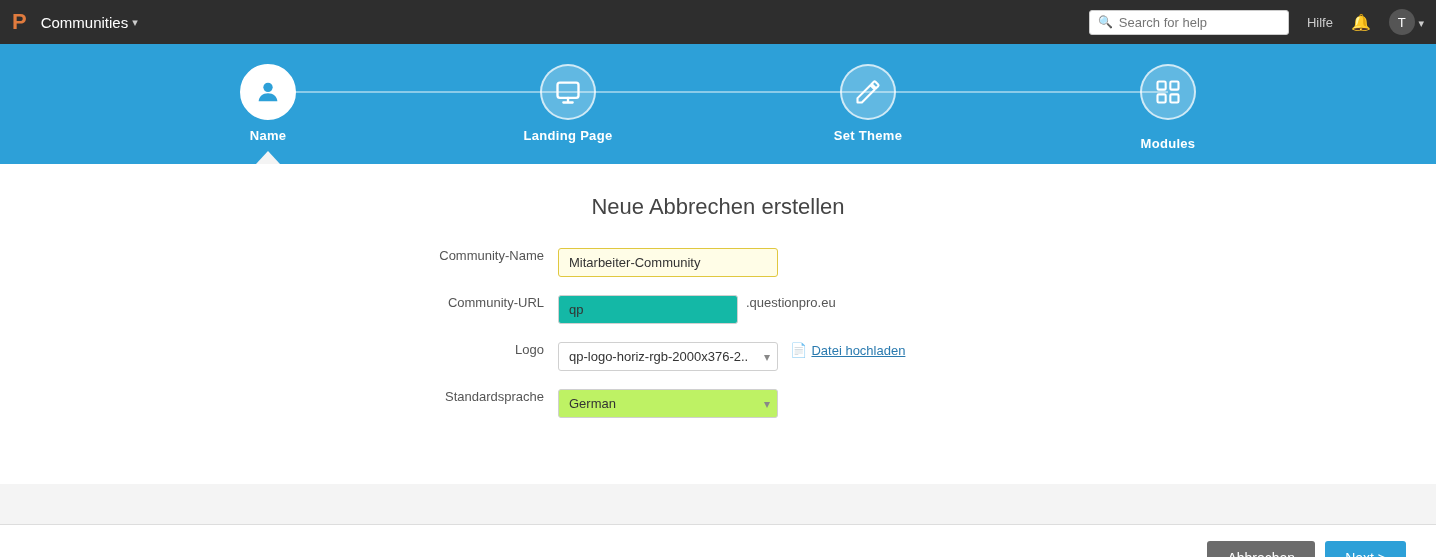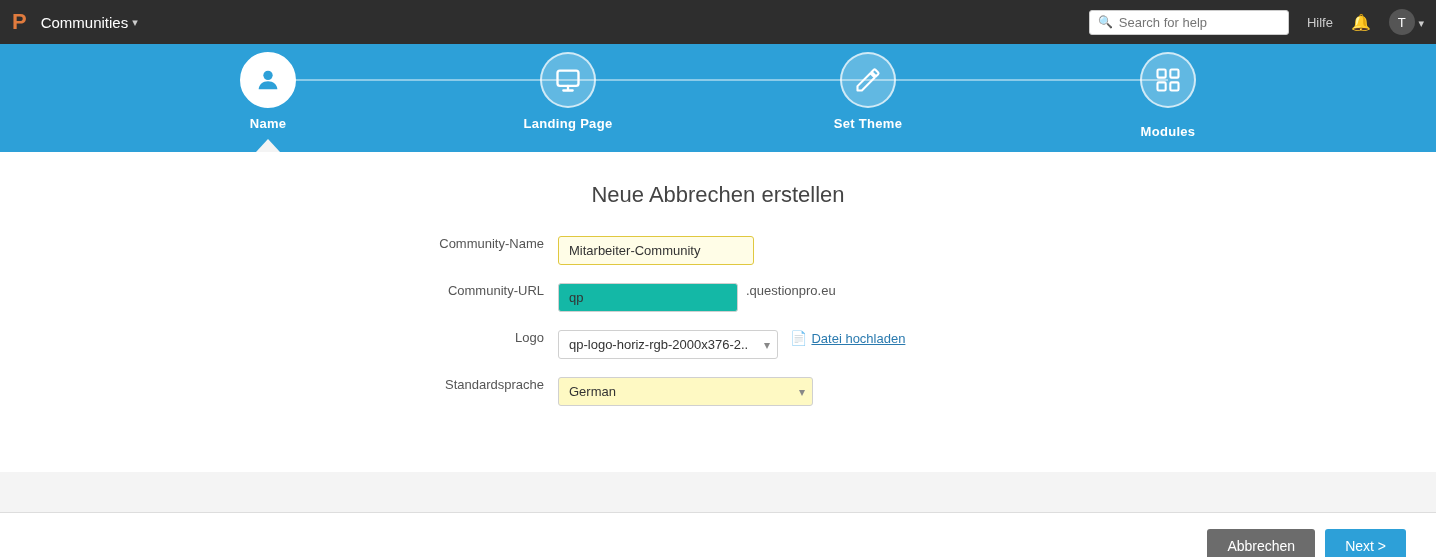--- a/index.html
+++ b/index.html
@@ -111,21 +111,21 @@
     .form-input {
       border: 1px solid #d0d0d0;
       border-radius: 3px;
       padding: 6px 10px;
       font-size: 13px;
       color: #333;
       background: #14b8a6;
       outline: none;
     }
     .input-name {
-      width: 196px;
+      width: 220px;
       background: #fffde7;
       border-color: #e0c840;
     }
     .input-url { width: 180px; }
     .url-suffix {
       font-size: 13px;
       color: #555;
       margin-left: 8px;
     }
     .logo-select-wrap {
@@ -163,27 +163,27 @@
       cursor: pointer;
       text-decoration: none;
     }
     .upload-link .upload-icon { font-size: 14px; color: #666; }
     .upload-link a { color: #2a7aaf; text-decoration: underline; }
     .lang-select-wrap {
       position: relative;
       display: inline-block;
     }
     .lang-select-wrap select {
-      width: 255px;
+      width: 220px;
       padding: 6px 28px 6px 10px;
       border: 1px solid #d0d0d0;
       border-radius: 3px;
       font-size: 13px;
       color: #333;
-      background: #fef9c3;
+      background: #bef264;
       appearance: none;
       -webkit-appearance: none;
       cursor: pointer;
     }
     .lang-select-wrap .select-arrow {
       position: absolute;
       right: 8px;
       top: 50%;
       transform: translateY(-50%);
       pointer-events: none;
@@ -219,21 +219,21 @@
       padding: 9px 20px;
       font-size: 14px;
       cursor: pointer;
       font-weight: 500;
       display: flex;
       align-items: center;
       gap: 4px;
     }
     .wizard-steps-outer {
       background: #2da0d8;
-      padding: 8px 0 0 0;
+      padding: 20px 0 0 0;
     }
     .steps-row {
       display: flex;
       width: 100%;
       position: relative;
       justify-content: space-around;
       align-items: flex-start;
       max-width: 1200px;
       margin: 0 auto;
     }

